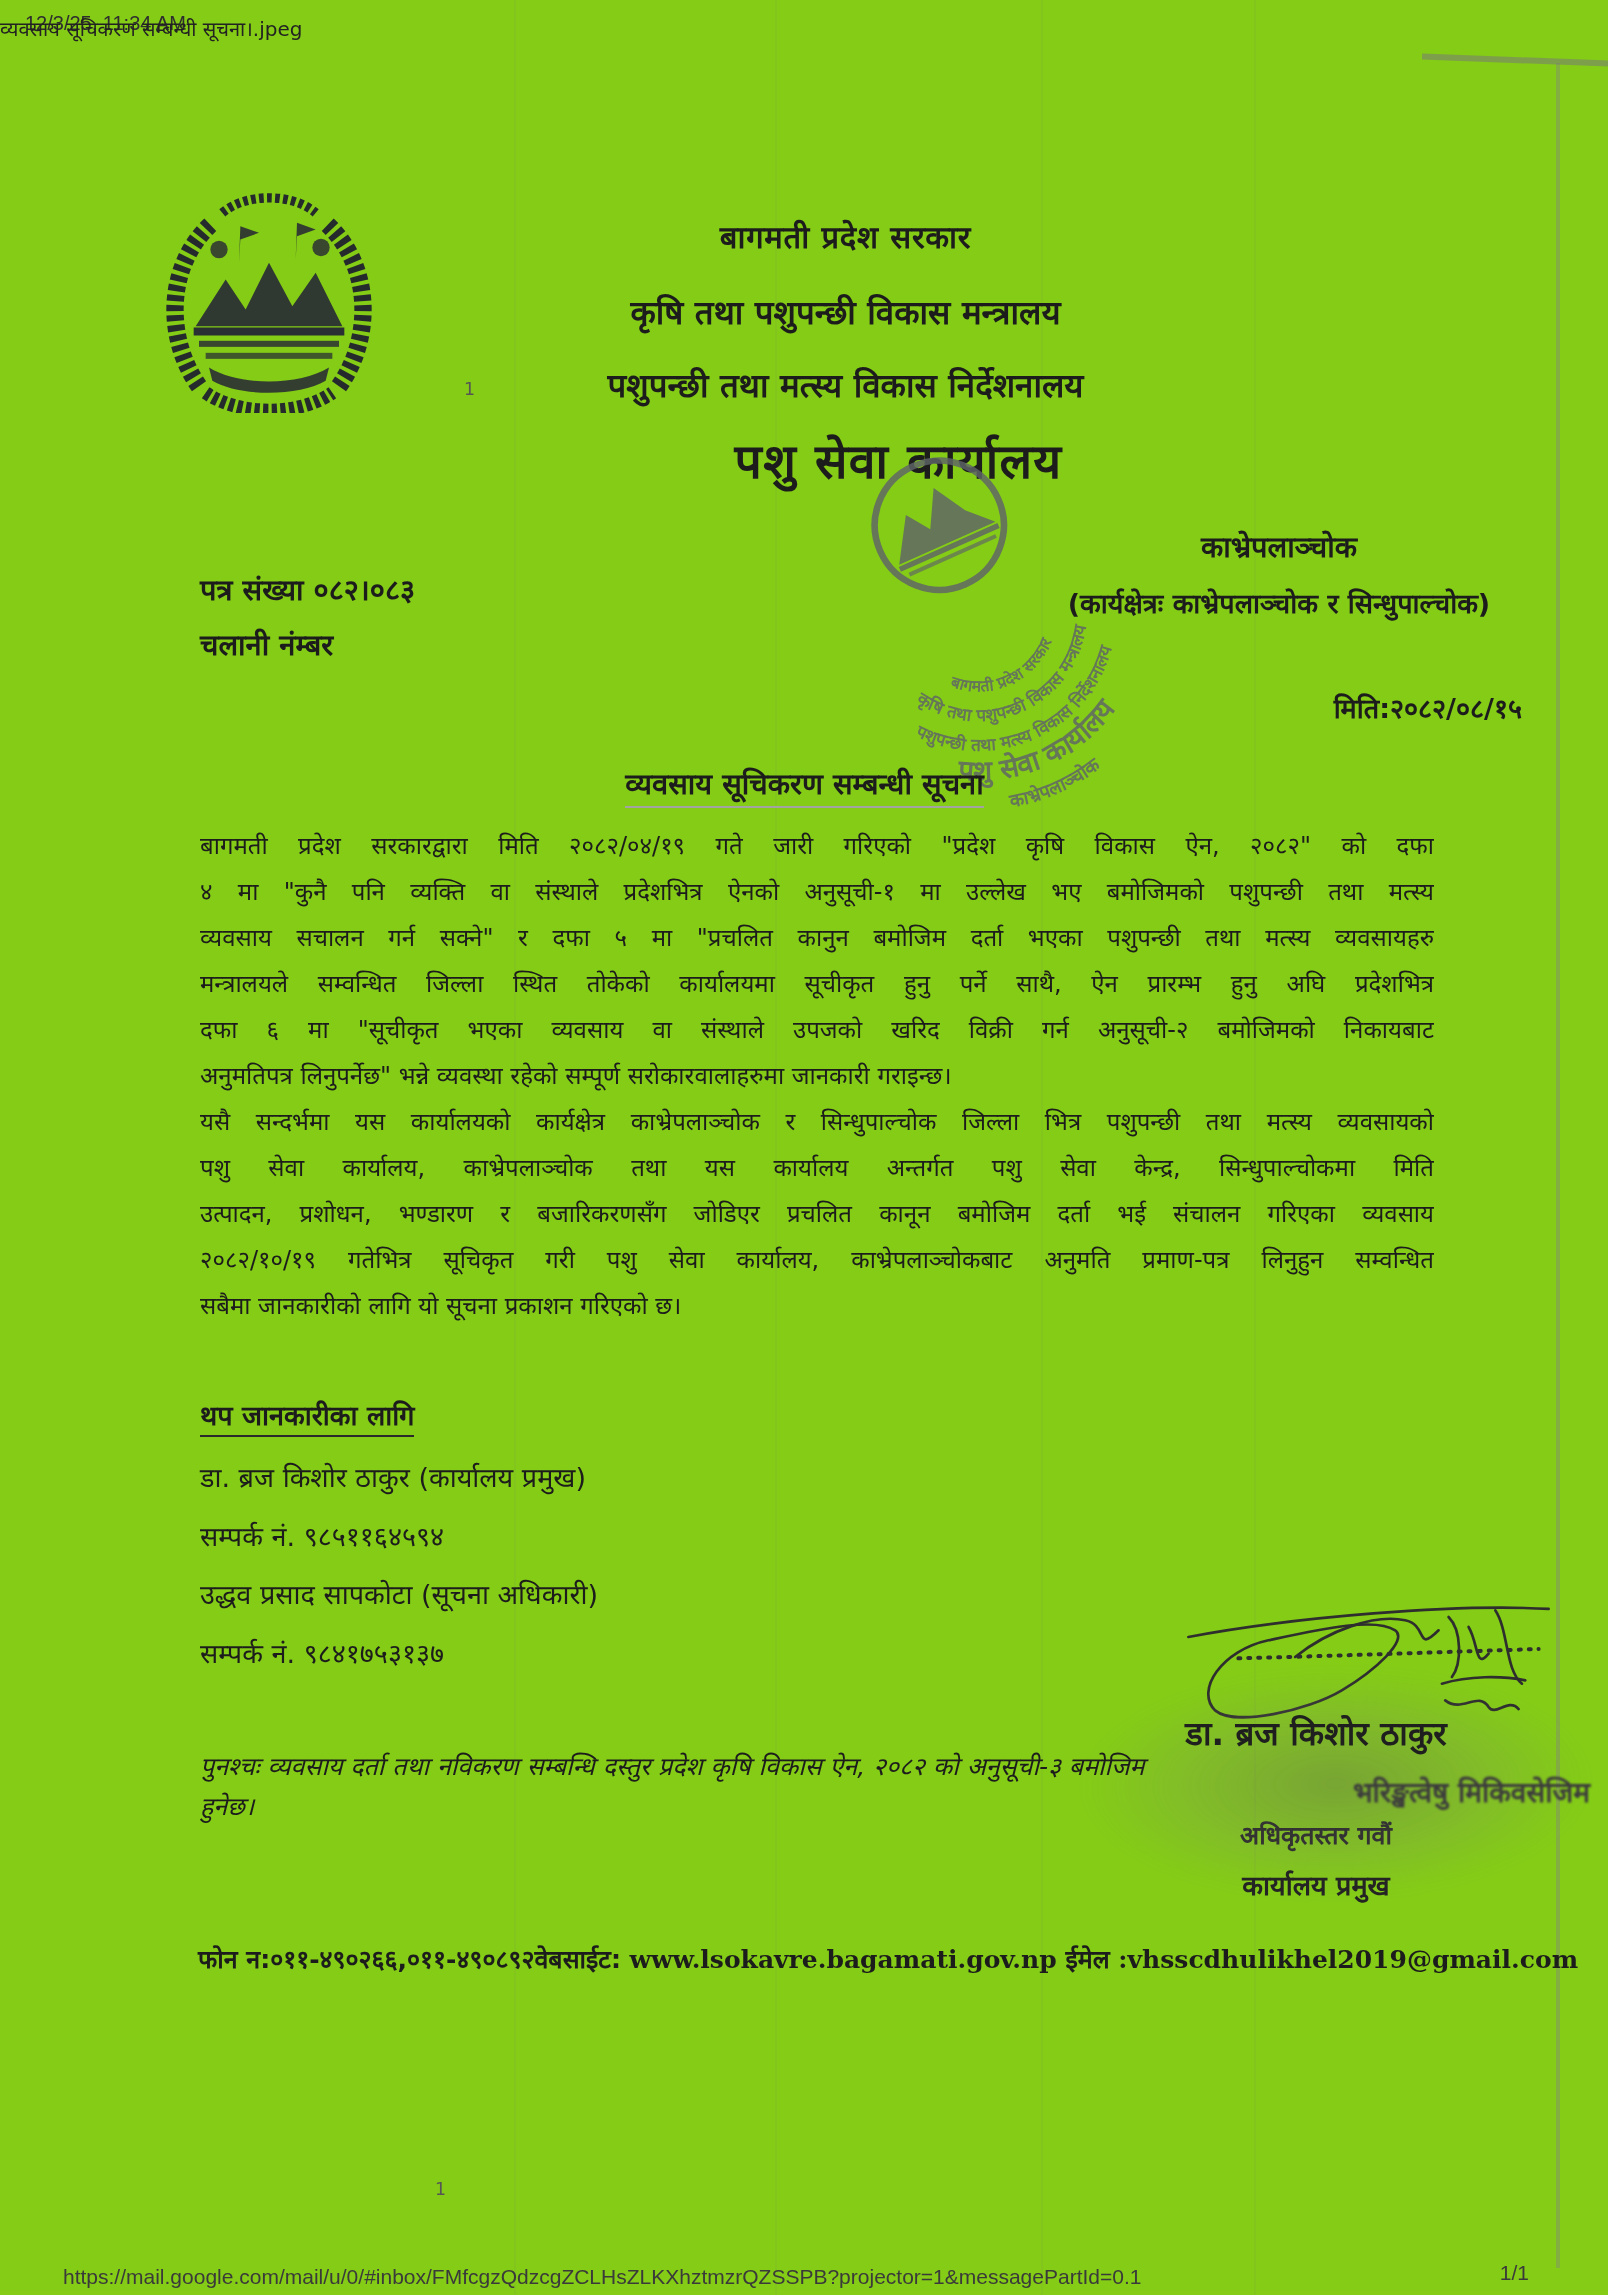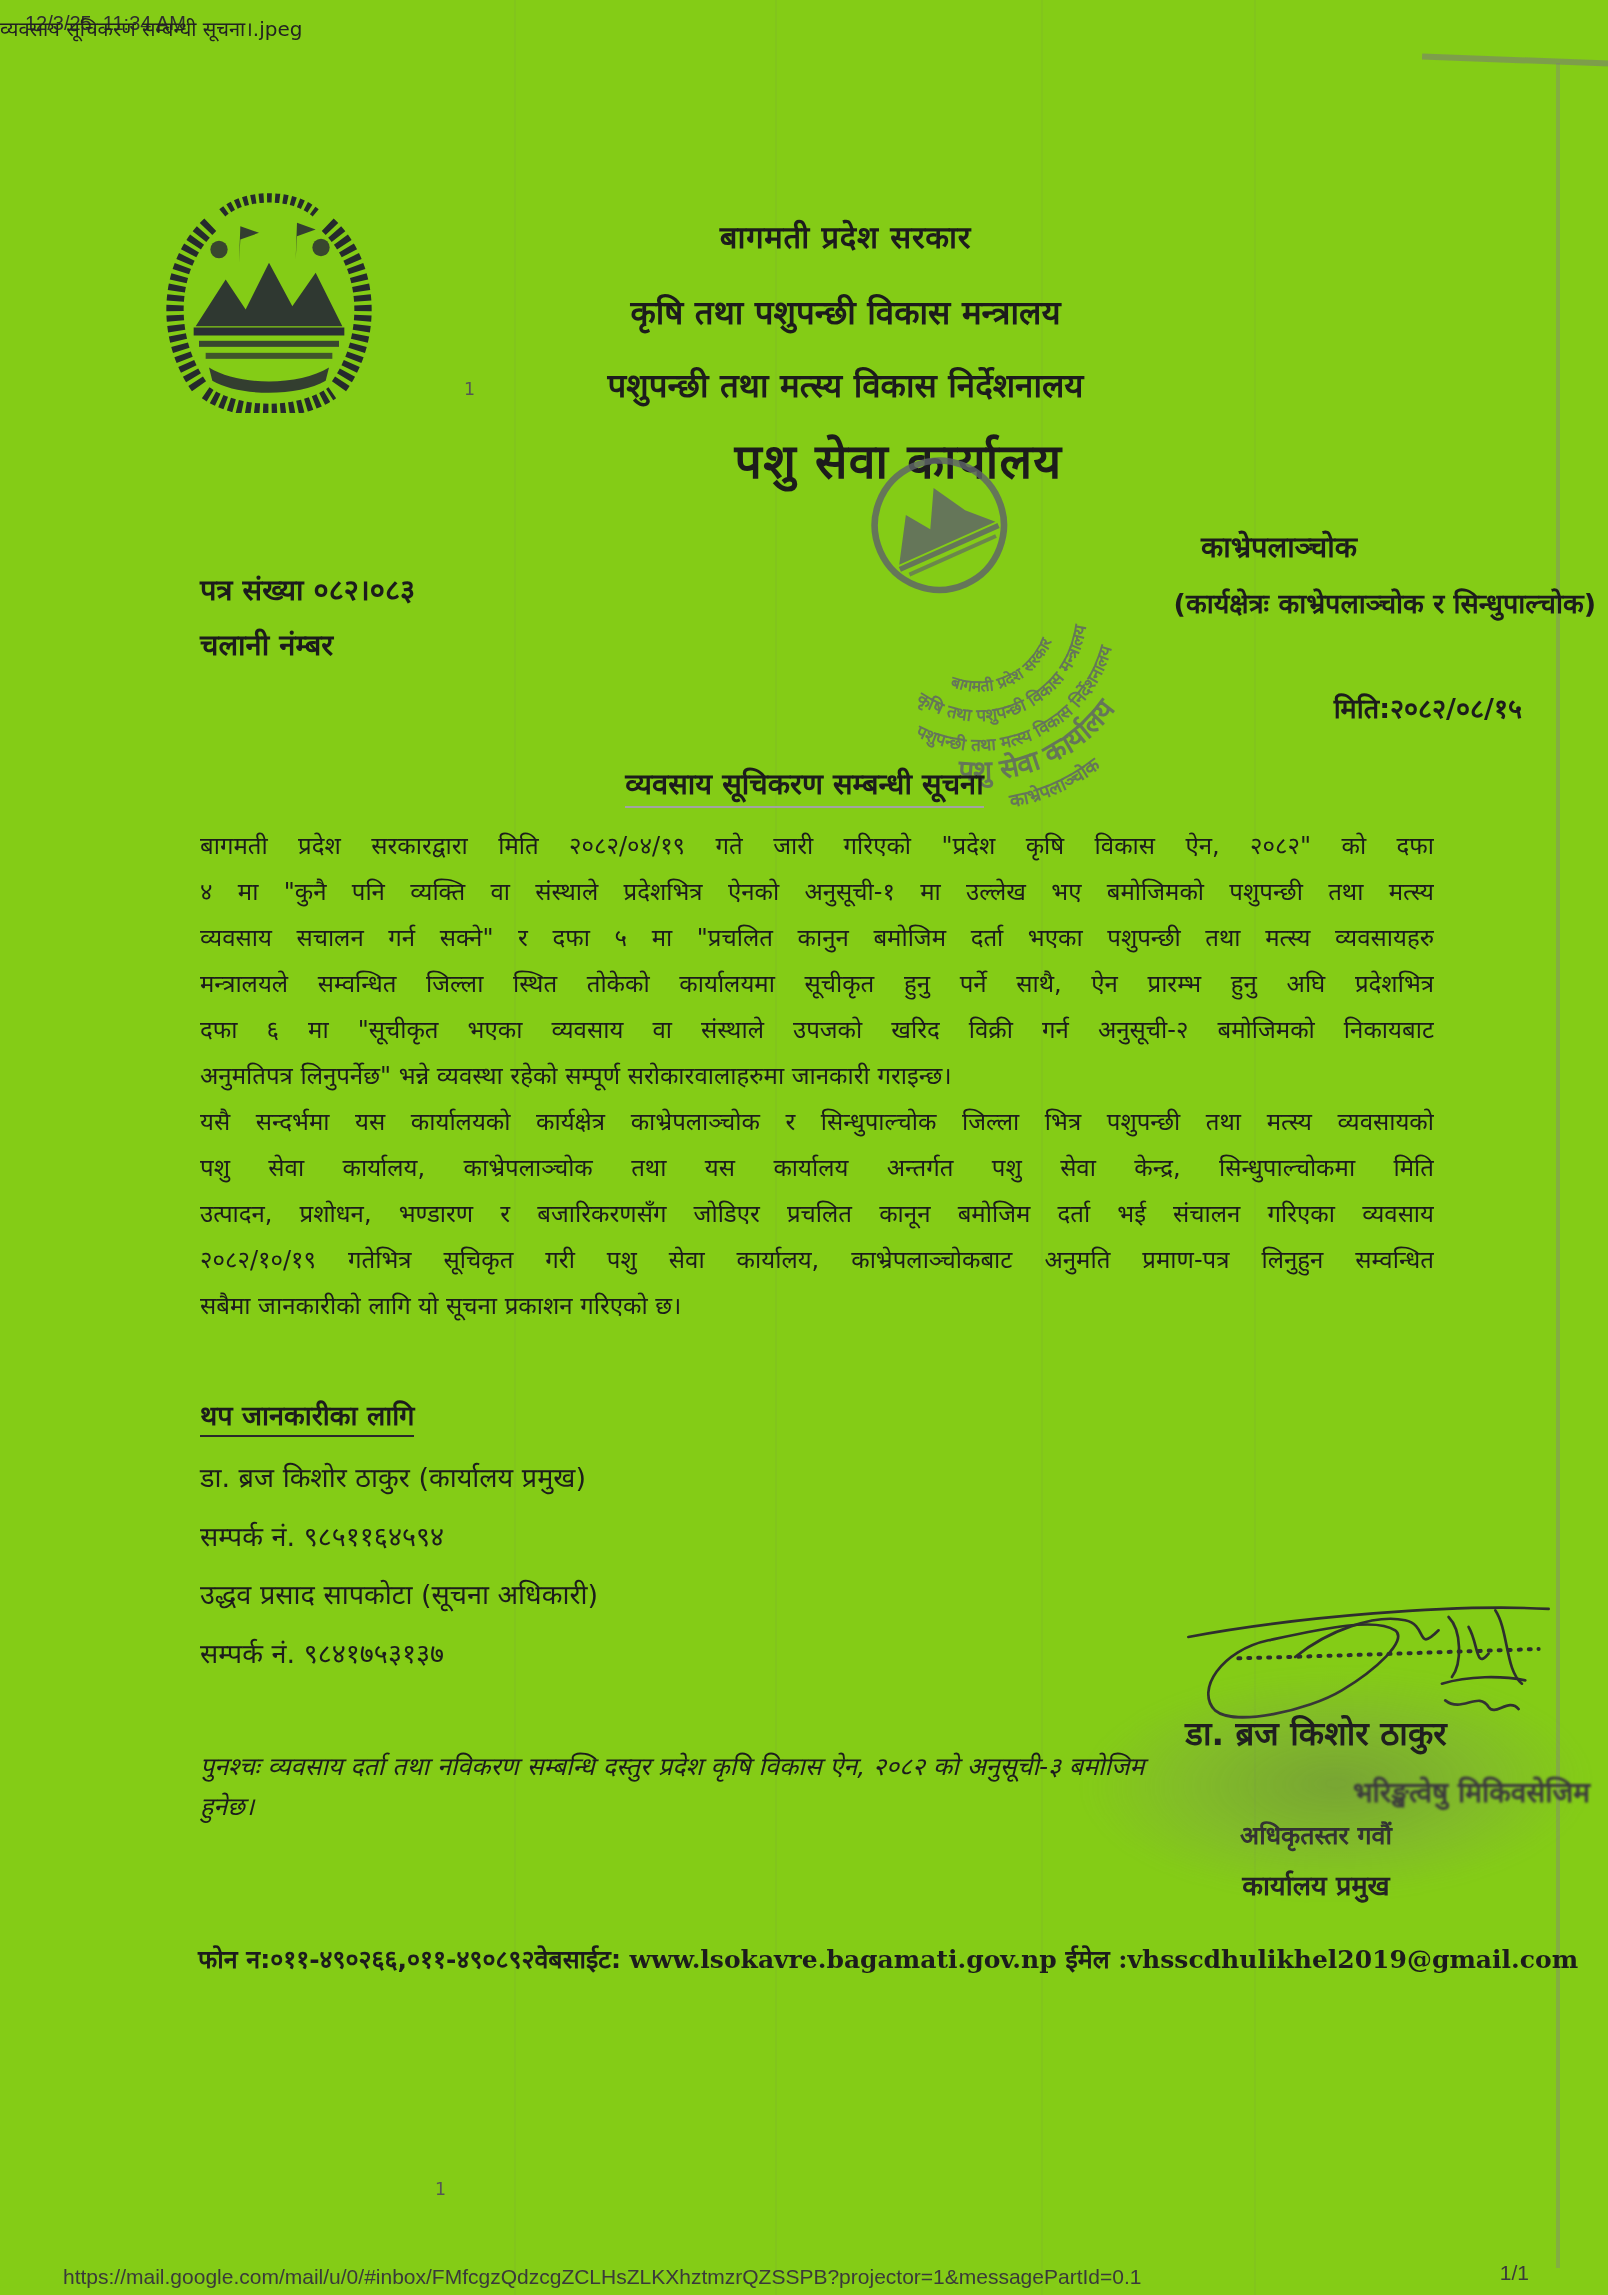--- a/index.html
+++ b/index.html
@@ -23,21 +23,21 @@
   .lh { position:absolute; left:321px; width:1049px; text-align:center; }
   .lh-gov   { top:215px; font-size:31px; font-weight:600; letter-spacing:0.7px; }
   .lh-min   { top:289px; font-size:33px; font-weight:600; }
   .lh-dir   { top:362px; font-size:33px; font-weight:600; }
   .lh-office{ top:427px; left:374px; font-size:48px; font-weight:700; letter-spacing:1.3px; }
 
   .round-stamp { position:absolute; left:753px; top:394px; width:461px; height:461px; opacity:.82; transform:rotate(-24deg); }
 
   .district-block { position:absolute; left:962px; top:526px; width:634px; text-align:center; }
   .district-name { font-size:29px; font-weight:600; }
-  .jurisdiction  { margin-top:18.7px; font-size:27px; font-weight:600;text-align:right; }
+  .jurisdiction  { margin-top:18.7px; font-size:27px; font-weight:600; }
 
   .ref-no   { position:absolute; left:200px; top:569px; font-size:29px; font-weight:600; }
   .dispatch { position:absolute; left:200px; top:624px; font-size:29px; font-weight:600; }
   .letter-date { position:absolute; left:1135px; top:689px; width:387px; text-align:right; font-size:27px; font-weight:600; }
 
   .subject { position:absolute; left:0; right:0; top:763px; text-align:center; font-size:29px; font-weight:600; }
   .subject span { border-bottom:2px solid #a3a3a3; padding-bottom:5.3px; }
 
   .bodytext { position:absolute; left:200px; top:823px; width:1234px; }
   .bline { font-size:24px; line-height:46px; height:46px; overflow:hidden; text-align:justify; text-align-last:justify; }

